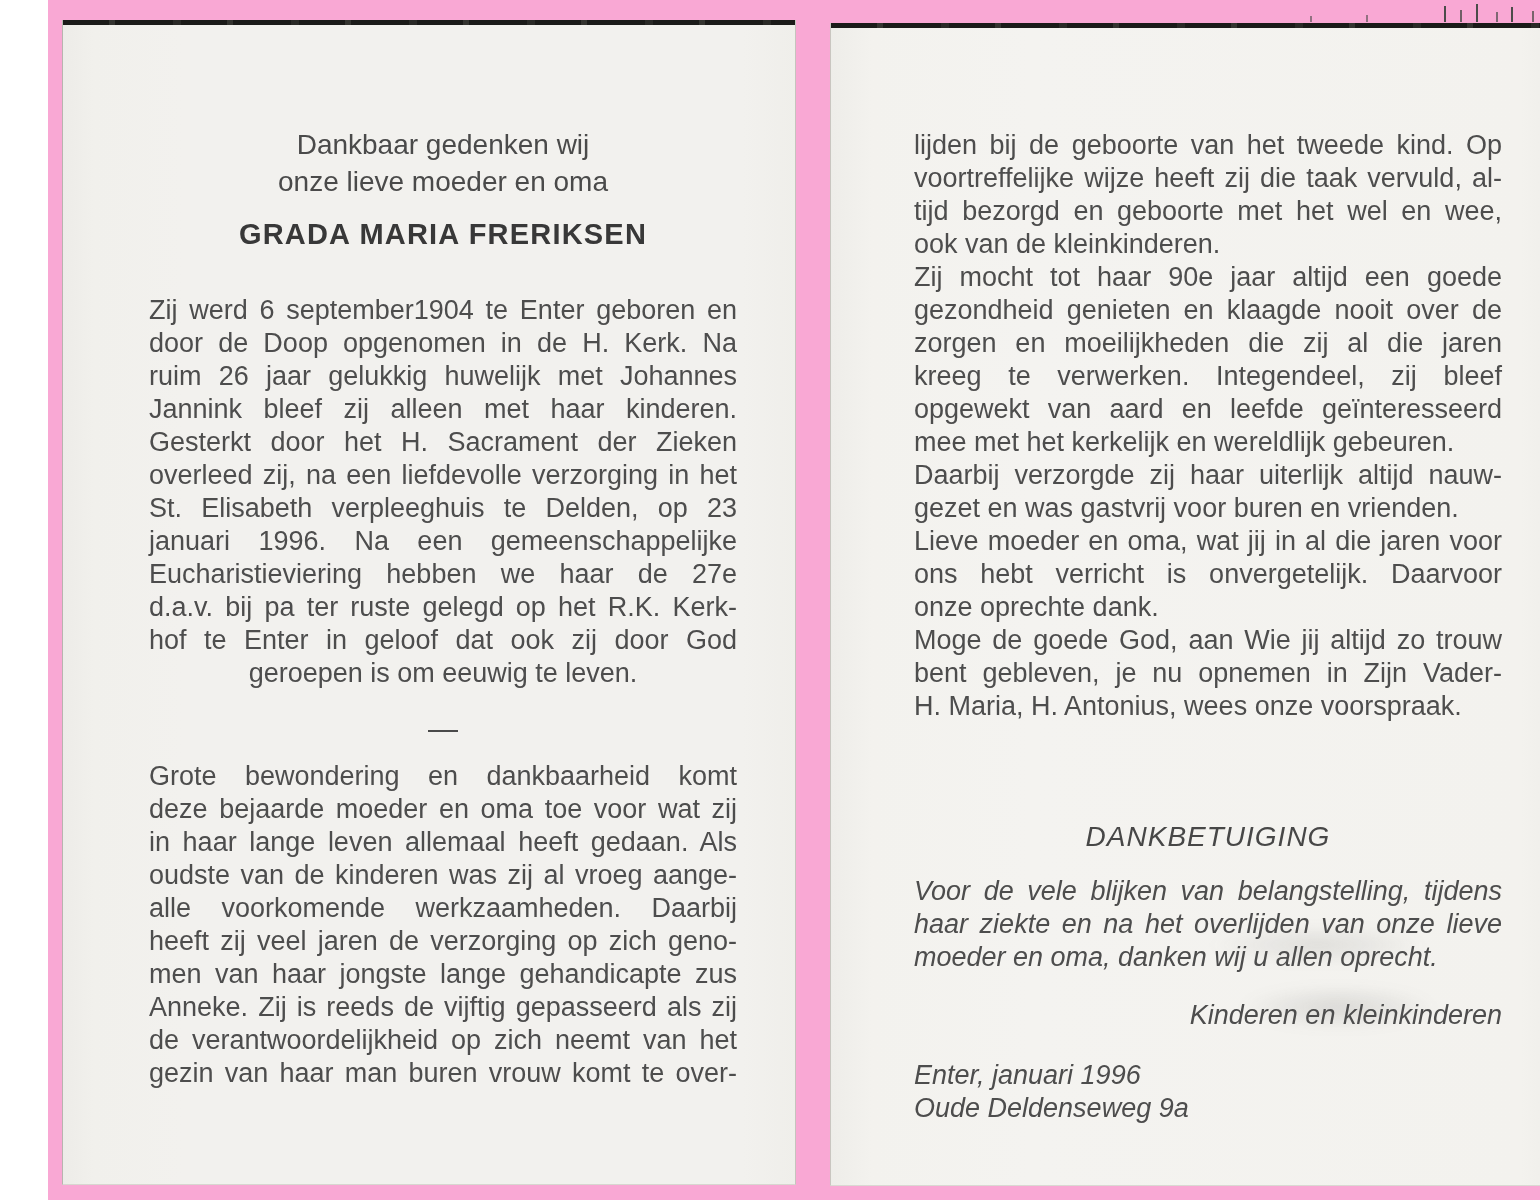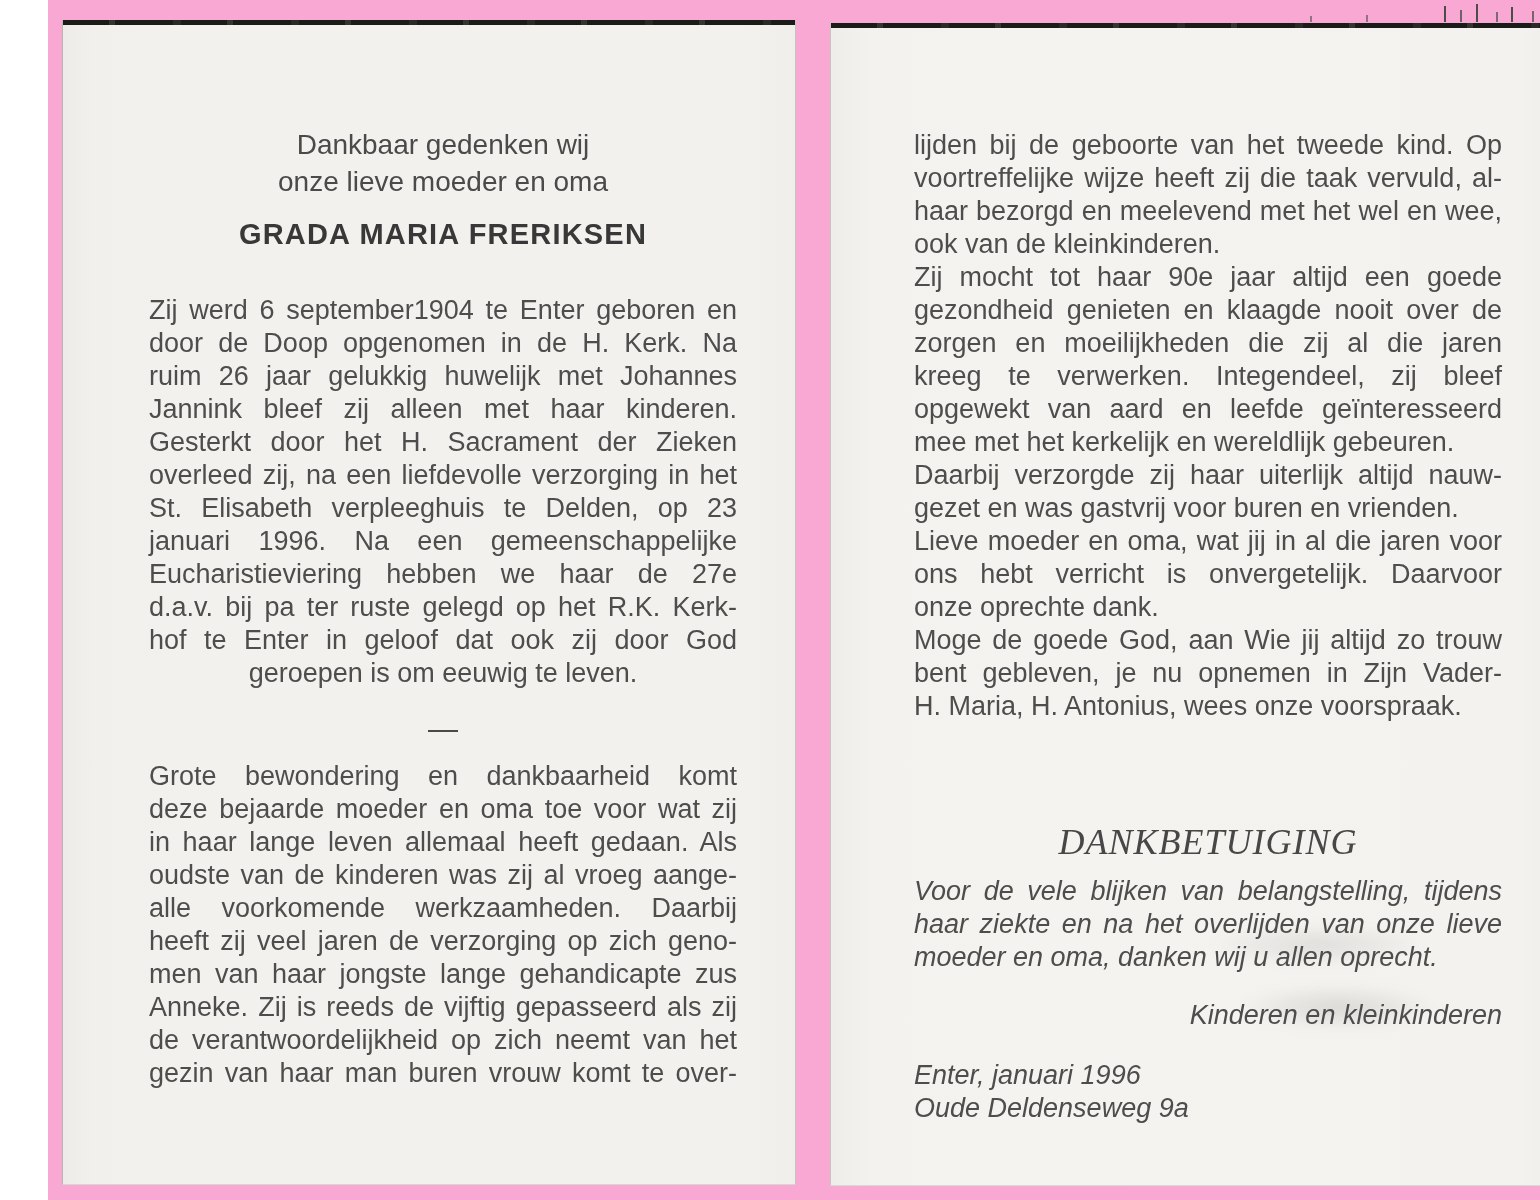--- a/index.html
+++ b/index.html
@@ -51,22 +51,22 @@
     text-align:center; white-space:nowrap;
   }
   .para1 { position:absolute; left:0; right:0; top:274px; }
   .separator { position:absolute; left:0; right:0; top:692px; height:33px; line-height:33px;
                text-align:center; font-size:30px; color:#4a4a4a; }
   .para2 { position:absolute; left:0; right:0; top:740px; }
 
   .body-r { position:absolute; left:0; right:0; top:106px; }
   .ack-heading {
     position:absolute; left:0; right:0; top:798px;
-    font-style:italic; font-size:36px; letter-spacing:1px; color:#474747;
-    text-align:center; white-space:nowrap;font-family:Liberation Serif, serif;
+    font-style:italic; font-size:28px; letter-spacing:1px; color:#474747;
+    text-align:center; white-space:nowrap;
   }
   .ack-para { position:absolute; left:0; right:0; top:852px; }
   .signature { position:absolute; left:0; right:0; top:976px; height:33px; line-height:33px;
                font-style:italic; font-size:27px; color:#4d4d4d; text-align:right; white-space:nowrap; }
   .place-date { position:absolute; left:0; right:0; top:1036px; height:33px; line-height:33px;
                 font-style:italic; font-size:27px; color:#4d4d4d; text-align:left; white-space:nowrap; }
   .address { position:absolute; left:0; right:0; top:1069px; height:33px; line-height:33px;
              font-style:italic; font-size:27px; color:#4d4d4d; text-align:left; white-space:nowrap; }
 
   .smudge { position:absolute; border-radius:50%; filter:blur(6px); pointer-events:none; }
@@ -136,21 +136,21 @@
     </div>
   </div>
 
   <div class="page page-right">
     <div class="topbar"></div>
     <div class="content-r">
 
       <div class="body-r">
         <div class="line">lijden bij de geboorte van het tweede kind. Op</div>
         <div class="line">voortreffelijke wijze heeft zij die taak vervuld, al-</div>
-        <div class="line">haar bezorgd en meelevend met het wel en wee,</div>
+        <div class="line">tijd bezorgd en geboorte met het wel en wee,</div>
         <div class="line ll">ook van de kleinkinderen.</div>
         <div class="line">Zij mocht tot haar 90e jaar altijd een goede</div>
         <div class="line">gezondheid genieten en klaagde nooit over de</div>
         <div class="line">zorgen en moeilijkheden die zij al die jaren</div>
         <div class="line">kreeg te verwerken. Integendeel, zij bleef</div>
         <div class="line">opgewekt van aard en leefde geïnteresseerd</div>
         <div class="line ll">mee met het kerkelijk en wereldlijk gebeuren.</div>
         <div class="line">Daarbij verzorgde zij haar uiterlijk altijd nauw-</div>
         <div class="line ll">gezet en was gastvrij voor buren en vrienden.</div>
         <div class="line">Lieve moeder en oma, wat jij in al die jaren voor</div>

